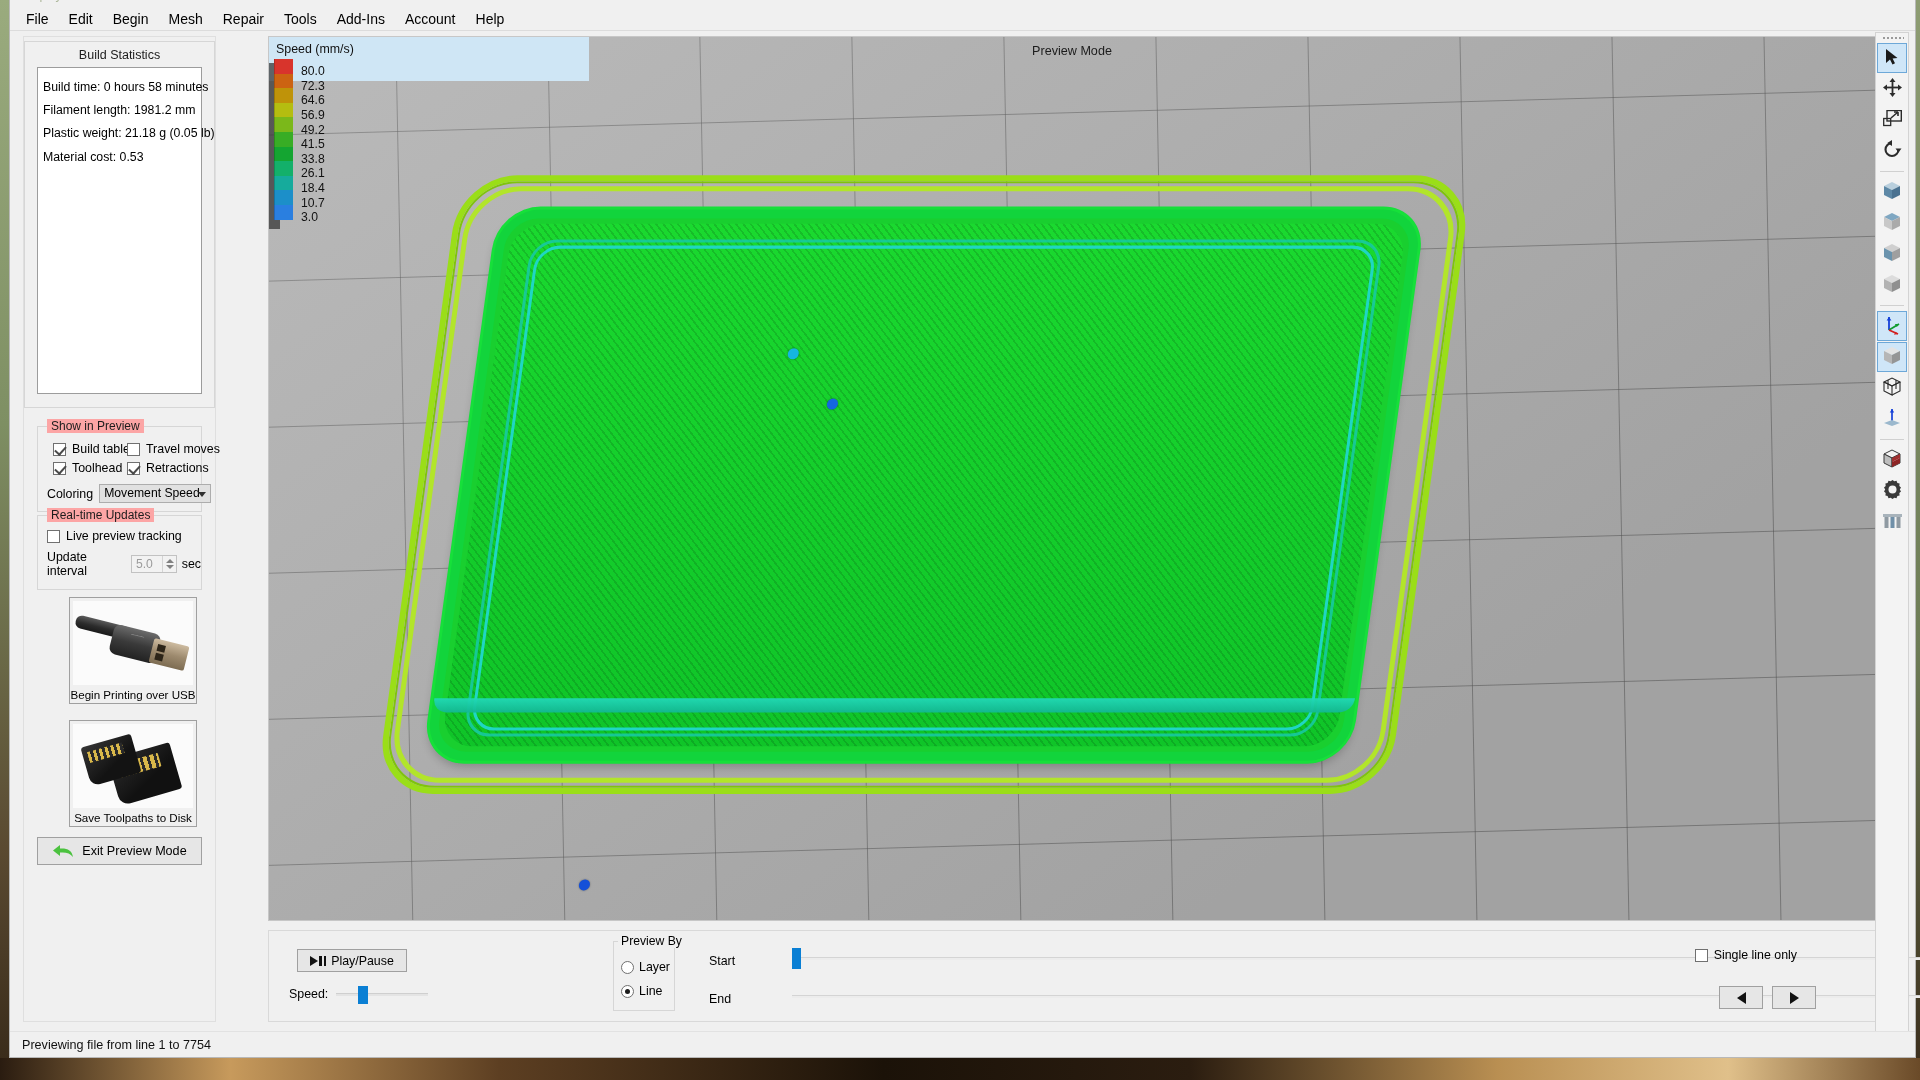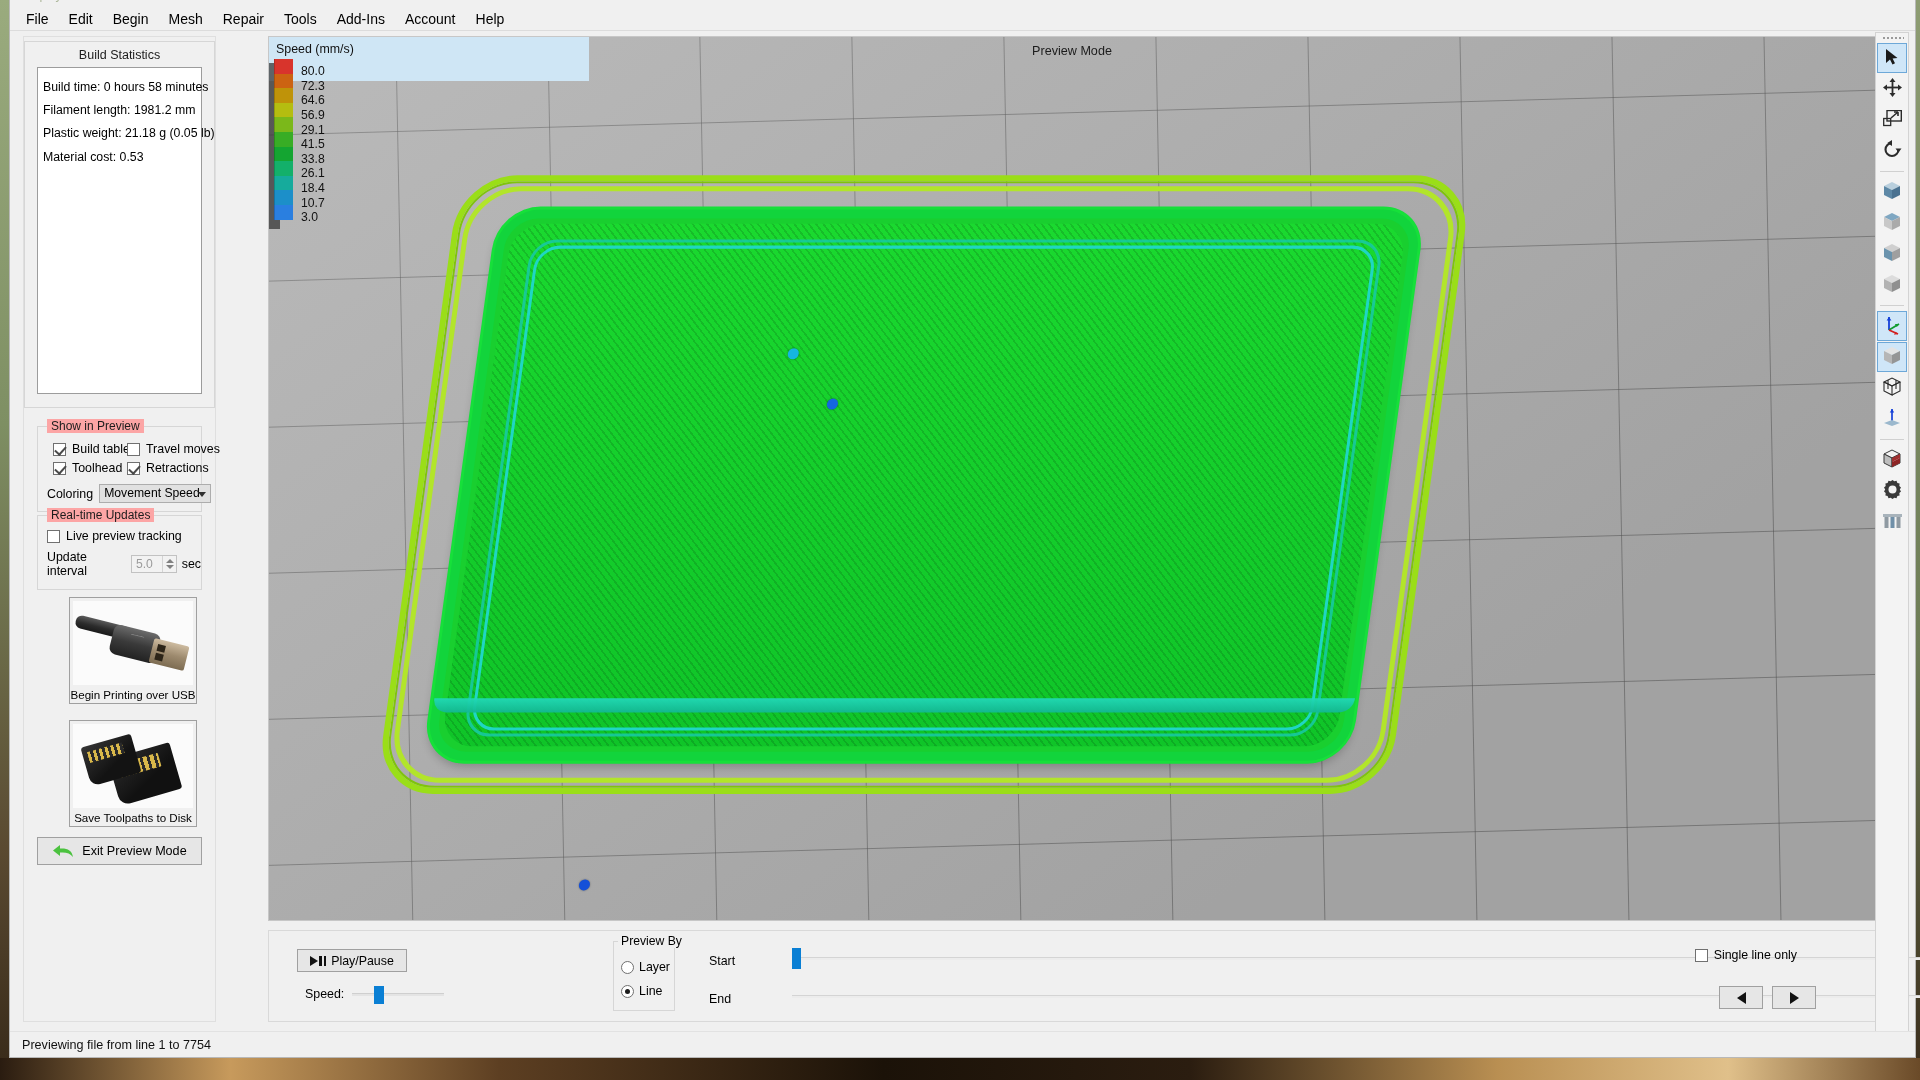--- a/index.html
+++ b/index.html
@@ -367,21 +367,21 @@
   .play-tri {
     width: 0; height: 0; border-left: 8px solid #111;
     border-top: 5px solid transparent; border-bottom: 5px solid transparent;
   }
   .play-bars { display: inline-flex; gap: 2px; }
   .play-bars i { display: block; width: 2.5px; height: 10px; background: #111; }
 
   .speed-row {
     position: absolute; left: 20px; top: 55px; display: flex; align-items: center;
   }
-  .speed-label { font-size: 12.4px; margin-right: 8px; margin-left: 16px; }
+  .speed-label { font-size: 12.4px; margin-right: 8px; }
   .sldr { position: relative; height: 16px; }
   .sldr .track {
     position: absolute; top: 7px; left: 0; width: 100%; height: 3px;
     background: #e4e4e4; border-top: 1px solid #cfcfcf;
   }
   .sldr .thumb {
     position: absolute; top: 0; width: 10px; height: 18px; background: #0a7fd4;
   }
 
   .preview-by {
@@ -601,21 +601,21 @@
           <div class="legend-row">
             <span class="legend-swatch" style="background:#bf9309"></span>
             <span class="legend-val">64.6</span>
           </div>
           <div class="legend-row">
             <span class="legend-swatch" style="background:#b5bd10"></span>
             <span class="legend-val">56.9</span>
           </div>
           <div class="legend-row">
             <span class="legend-swatch" style="background:#7bb81a"></span>
-            <span class="legend-val">29.1</span>
+            <span class="legend-val">49.2</span>
           </div>
           <div class="legend-row">
             <span class="legend-swatch" style="background:#38ad25"></span>
             <span class="legend-val">41.5</span>
           </div>
           <div class="legend-row">
             <span class="legend-swatch" style="background:#14a531"></span>
             <span class="legend-val">33.8</span>
           </div>
           <div class="legend-row">

